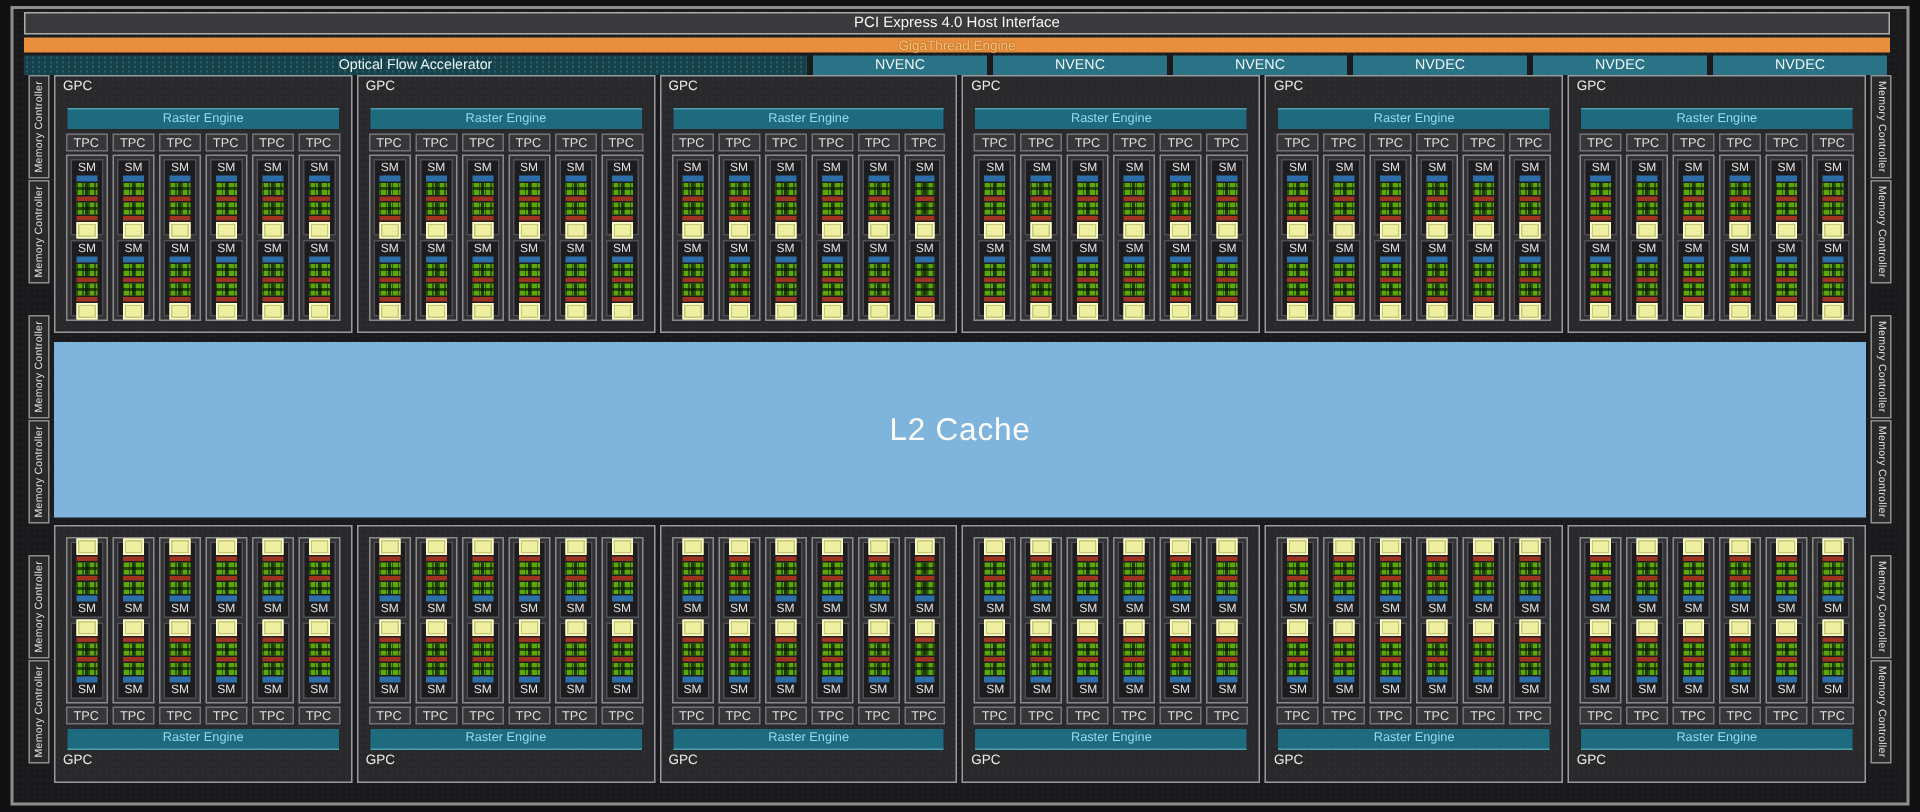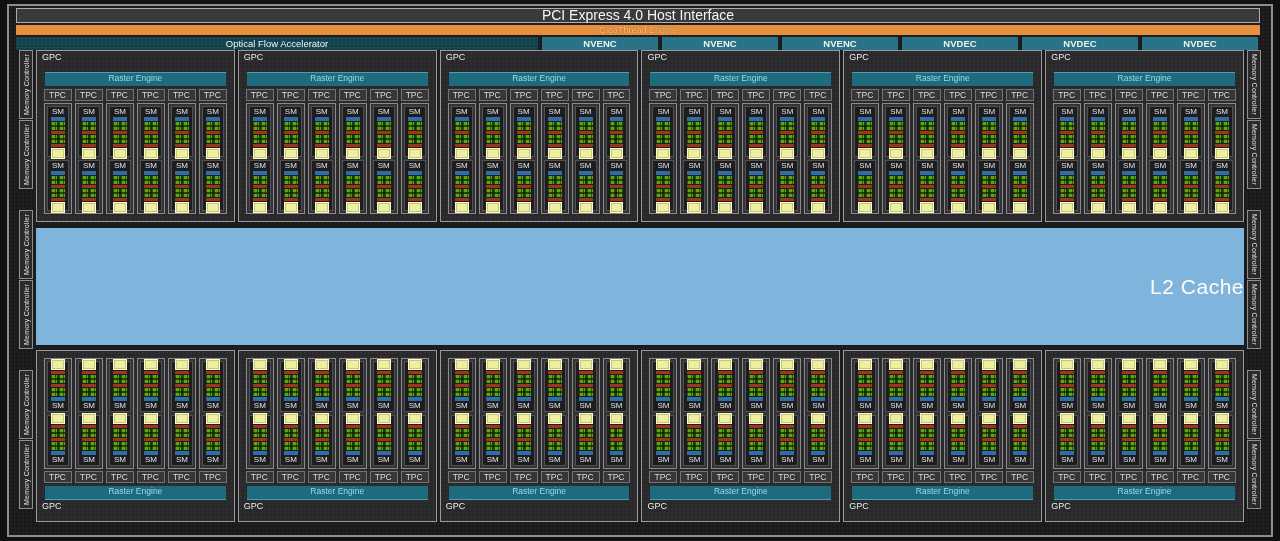--- a/index.html
+++ b/index.html
@@ -9,42 +9,42 @@
   .stage{position:relative;width:1280px;height:541px;background:#111113;overflow:hidden;}
 
   .die-frame{position:absolute;left:7px;top:4px;width:1266px;height:533px;
     border:2px solid #8E8E8E;background-color:#1A1A1C;
     background-image:radial-gradient(rgba(255,255,255,0.035) 1px,transparent 1px);
     background-size:4px 4px;}
 
   
   .pci-bar{position:absolute;left:16px;top:8px;width:1244px;height:15px;
     background:#3A3A3C;border:1px solid #ACACAC;color:#F5F5F5;
-    font-size:14px;line-height:13px;text-align:center;}
+    font-size:10px;line-height:13px;text-align:center;}
   .giga-bar{position:absolute;left:16px;top:25px;width:1244px;height:10px;
     background:var(--giga,#E78F3D);color:#FFC77E;font-size:9px;line-height:10px;
     text-align:center;font-weight:400;text-shadow:0 0 1px #7a3c00;}
   .media-row{position:absolute;left:16px;top:37px;width:1244px;height:24px;
     display:flex;gap:4px;}
   .media-bar{height:13px;line-height:13px;text-align:center;color:#EAF4F6;
-    font-size:9.5px;font-weight:700;background:var(--media,#2A7286);width:116px;flex:none;}
+    font-size:9.5px;font-weight:400;background:var(--media,#2A7286);width:116px;flex:none;}
   .media-bar.ofa{width:522px;background-color:var(--ofa,#15414B);font-weight:400;
     background-image:radial-gradient(rgba(120,195,205,.18) 1px,transparent 1px);
     background-size:4px 3px;}
 
   
   .mem-seg{position:absolute;width:14px;height:69px;background:#2A2A2C;
     border:1px solid #8E8E8E;display:flex;align-items:center;justify-content:center;}
   .mem-seg span{writing-mode:vertical-rl;font-size:7px;letter-spacing:.2px;
     color:#E0E0E0;white-space:nowrap;}
   .mem-seg.left span{transform:rotate(180deg);}
 
   
   .l2-cache{position:absolute;left:36px;top:228px;width:1208px;height:117px;
-    background:var(--l2,#7FB5DC);display:flex;align-items:center;justify-content:flex-end;
+    background:var(--l2,#7FB5DC);display:flex;align-items:center;justify-content:center;
     color:#FDFDFE;font-size:21px;letter-spacing:.5px;}
 
   
   .gpc-row{position:absolute;left:36px;width:1208px;height:172px;display:flex;gap:3px;}
   .gpc-row.top{top:50px;}
   .gpc-row.bottom{top:350px;}
 
   .gpc{flex:1;border:1px solid #9A9A9C;background-color:#29292B;
     background-image:radial-gradient(rgba(255,255,255,0.03) 1px,transparent 1px);
     background-size:4px 4px;display:flex;flex-direction:column;min-width:0;}

